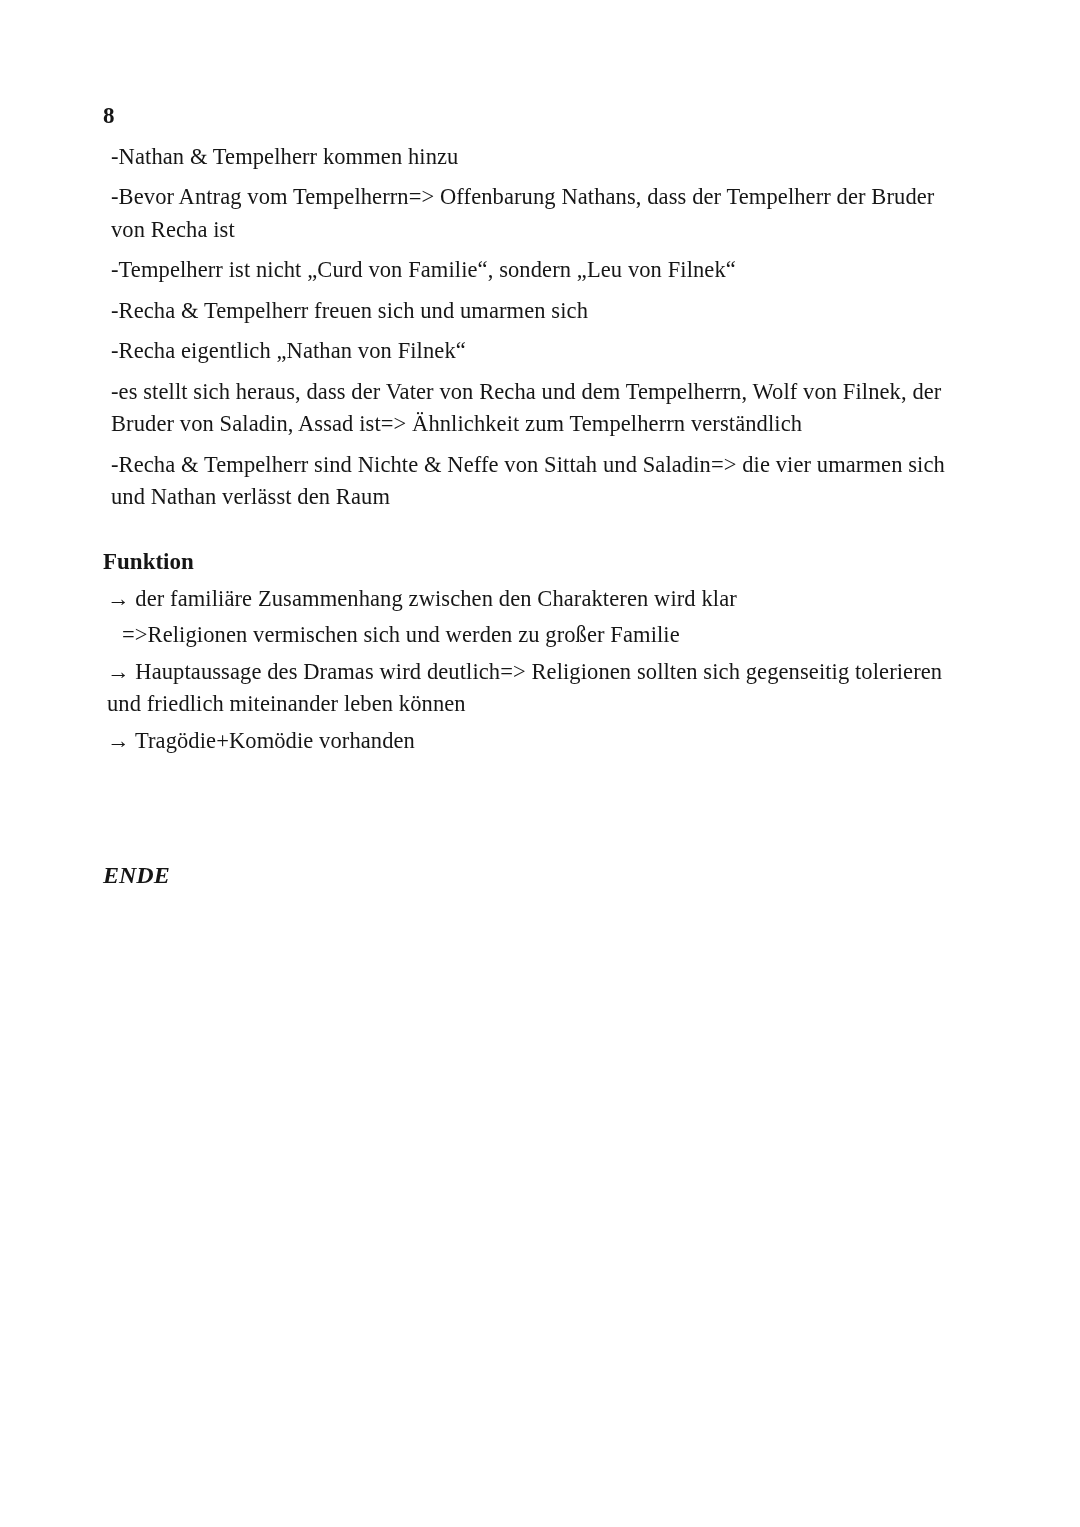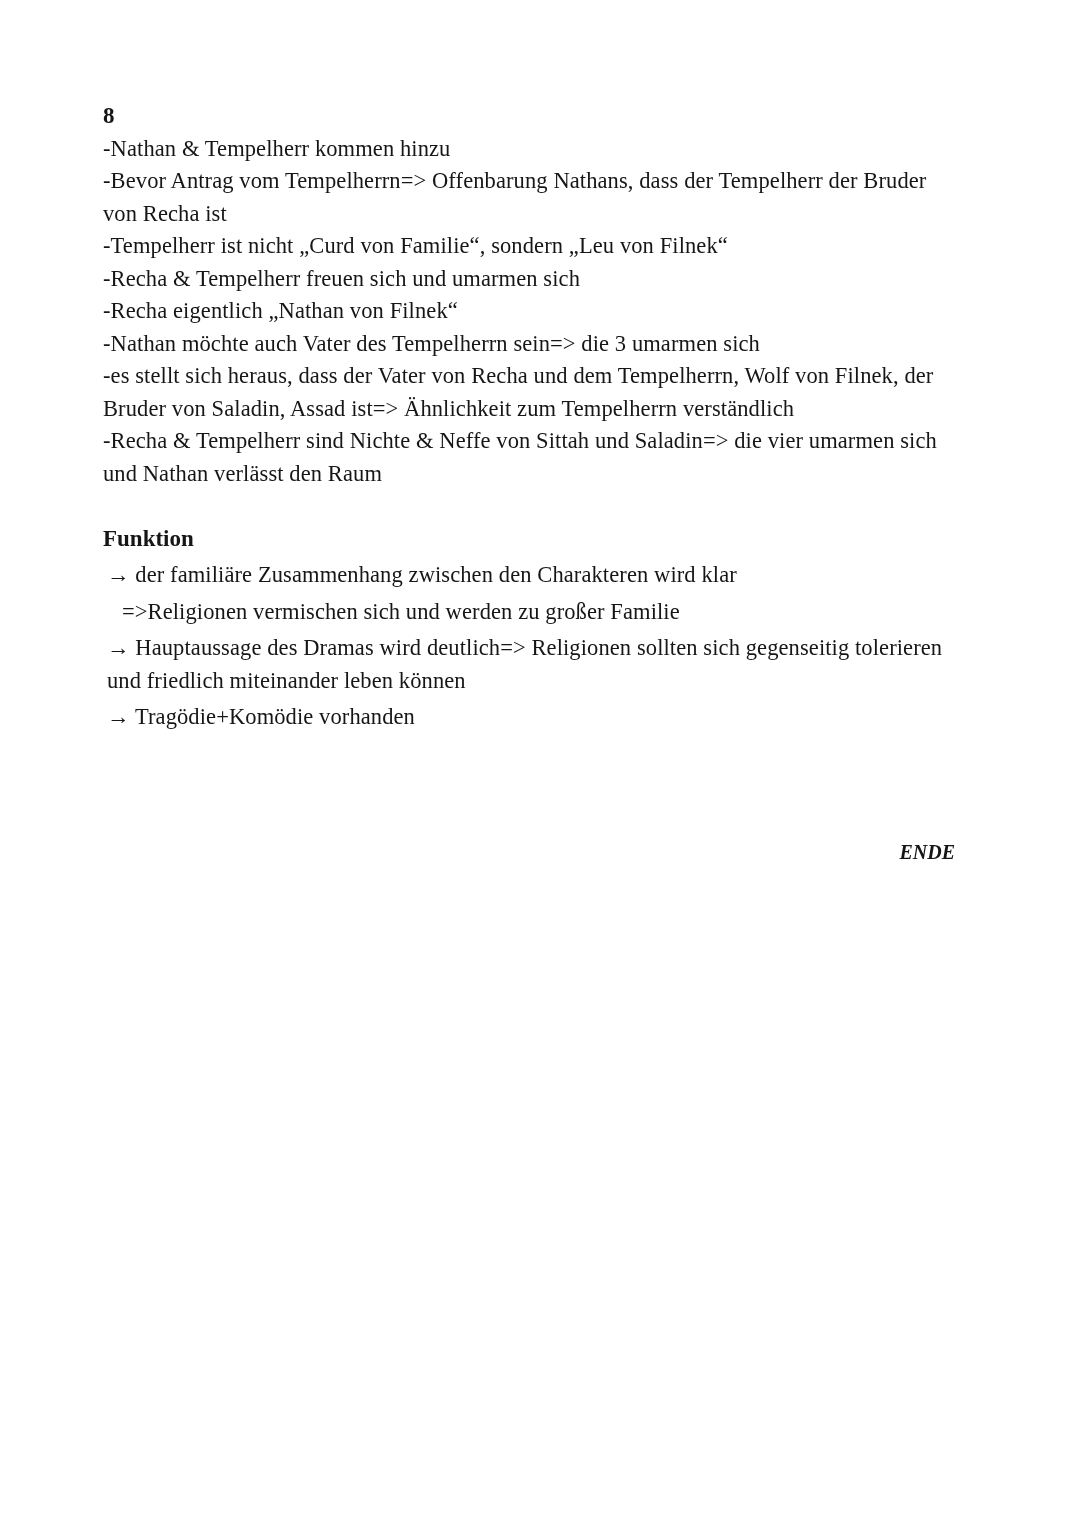--- a/index.html
+++ b/index.html
@@ -20,21 +20,21 @@
   .text-col {
     width: 852px;
   }
   .section-number {
     margin: 0;
     font-size: 23px;
     font-weight: bold;
     line-height: 32.5px;
   }
   p.note {
-    margin: 0;
+    margin: 8px;
     font-size: 22.5px;
     line-height: 32.5px;
     letter-spacing: 0.1px;
   }
   h2.funktion-heading {
     margin: 32.5px 0 0 0;
     font-size: 23px;
     font-weight: bold;
     line-height: 32.5px;
   }
@@ -43,41 +43,40 @@
     font-size: 22.5px;
     line-height: 32.5px;
     letter-spacing: 0.1px;
   }
   p.funktion-item.indent {
     padding-left: 15px;
     font-family: Liberation Serif, serif;
   }
   p.ende {
     margin: 102px 0 0 0;
-    text-align: right;
-    font-size: 20px;
+    text-align: left;
+    font-size: 24px;
     font-weight: bold;
     font-style: italic;
     line-height: 32.5px;
   }
 </style>
 </head>
 <body>
 
 <div class="page">
   <div class="text-col">
 
     <h1 class="section-number">8</h1>
 
     <p class="note">-Nathan &amp; Tempelherr kommen hinzu</p>
     <p class="note">-Bevor Antrag vom Tempelherrn=&gt; Offenbarung Nathans, dass der Tempelherr der Bruder von Recha ist</p>
     <p class="note">-Tempelherr ist nicht „Curd von Familie“, sondern „Leu von Filnek“</p>
     <p class="note">-Recha &amp; Tempelherr freuen sich und umarmen sich</p>
     <p class="note">-Recha eigentlich „Nathan von Filnek“</p>
-    <p class="note">-Nathan möchte auch Vater des Tempelherrn sein=&gt; die 3 umarmen sich</p>
     <p class="note">-es stellt sich heraus, dass der Vater von Recha und dem Tempelherrn, Wolf von Filnek, der Bruder von Saladin, Assad ist=&gt; Ähnlichkeit zum Tempelherrn verständlich</p>
     <p class="note">-Recha &amp; Tempelherr sind Nichte &amp; Neffe von Sittah und Saladin=&gt; die vier umarmen sich und Nathan verlässt den Raum</p>
 
     <h2 class="funktion-heading">Funktion</h2>
 
     <p class="funktion-item">→ der familiäre Zusammenhang zwischen den Charakteren wird klar</p>
     <p class="funktion-item indent">=&gt;Religionen vermischen sich und werden zu großer Familie</p>
     <p class="funktion-item">→ Hauptaussage des Dramas wird deutlich=&gt; Religionen sollten sich gegenseitig tolerieren und friedlich miteinander leben können</p>
     <p class="funktion-item">→ Tragödie+Komödie vorhanden</p>
 

